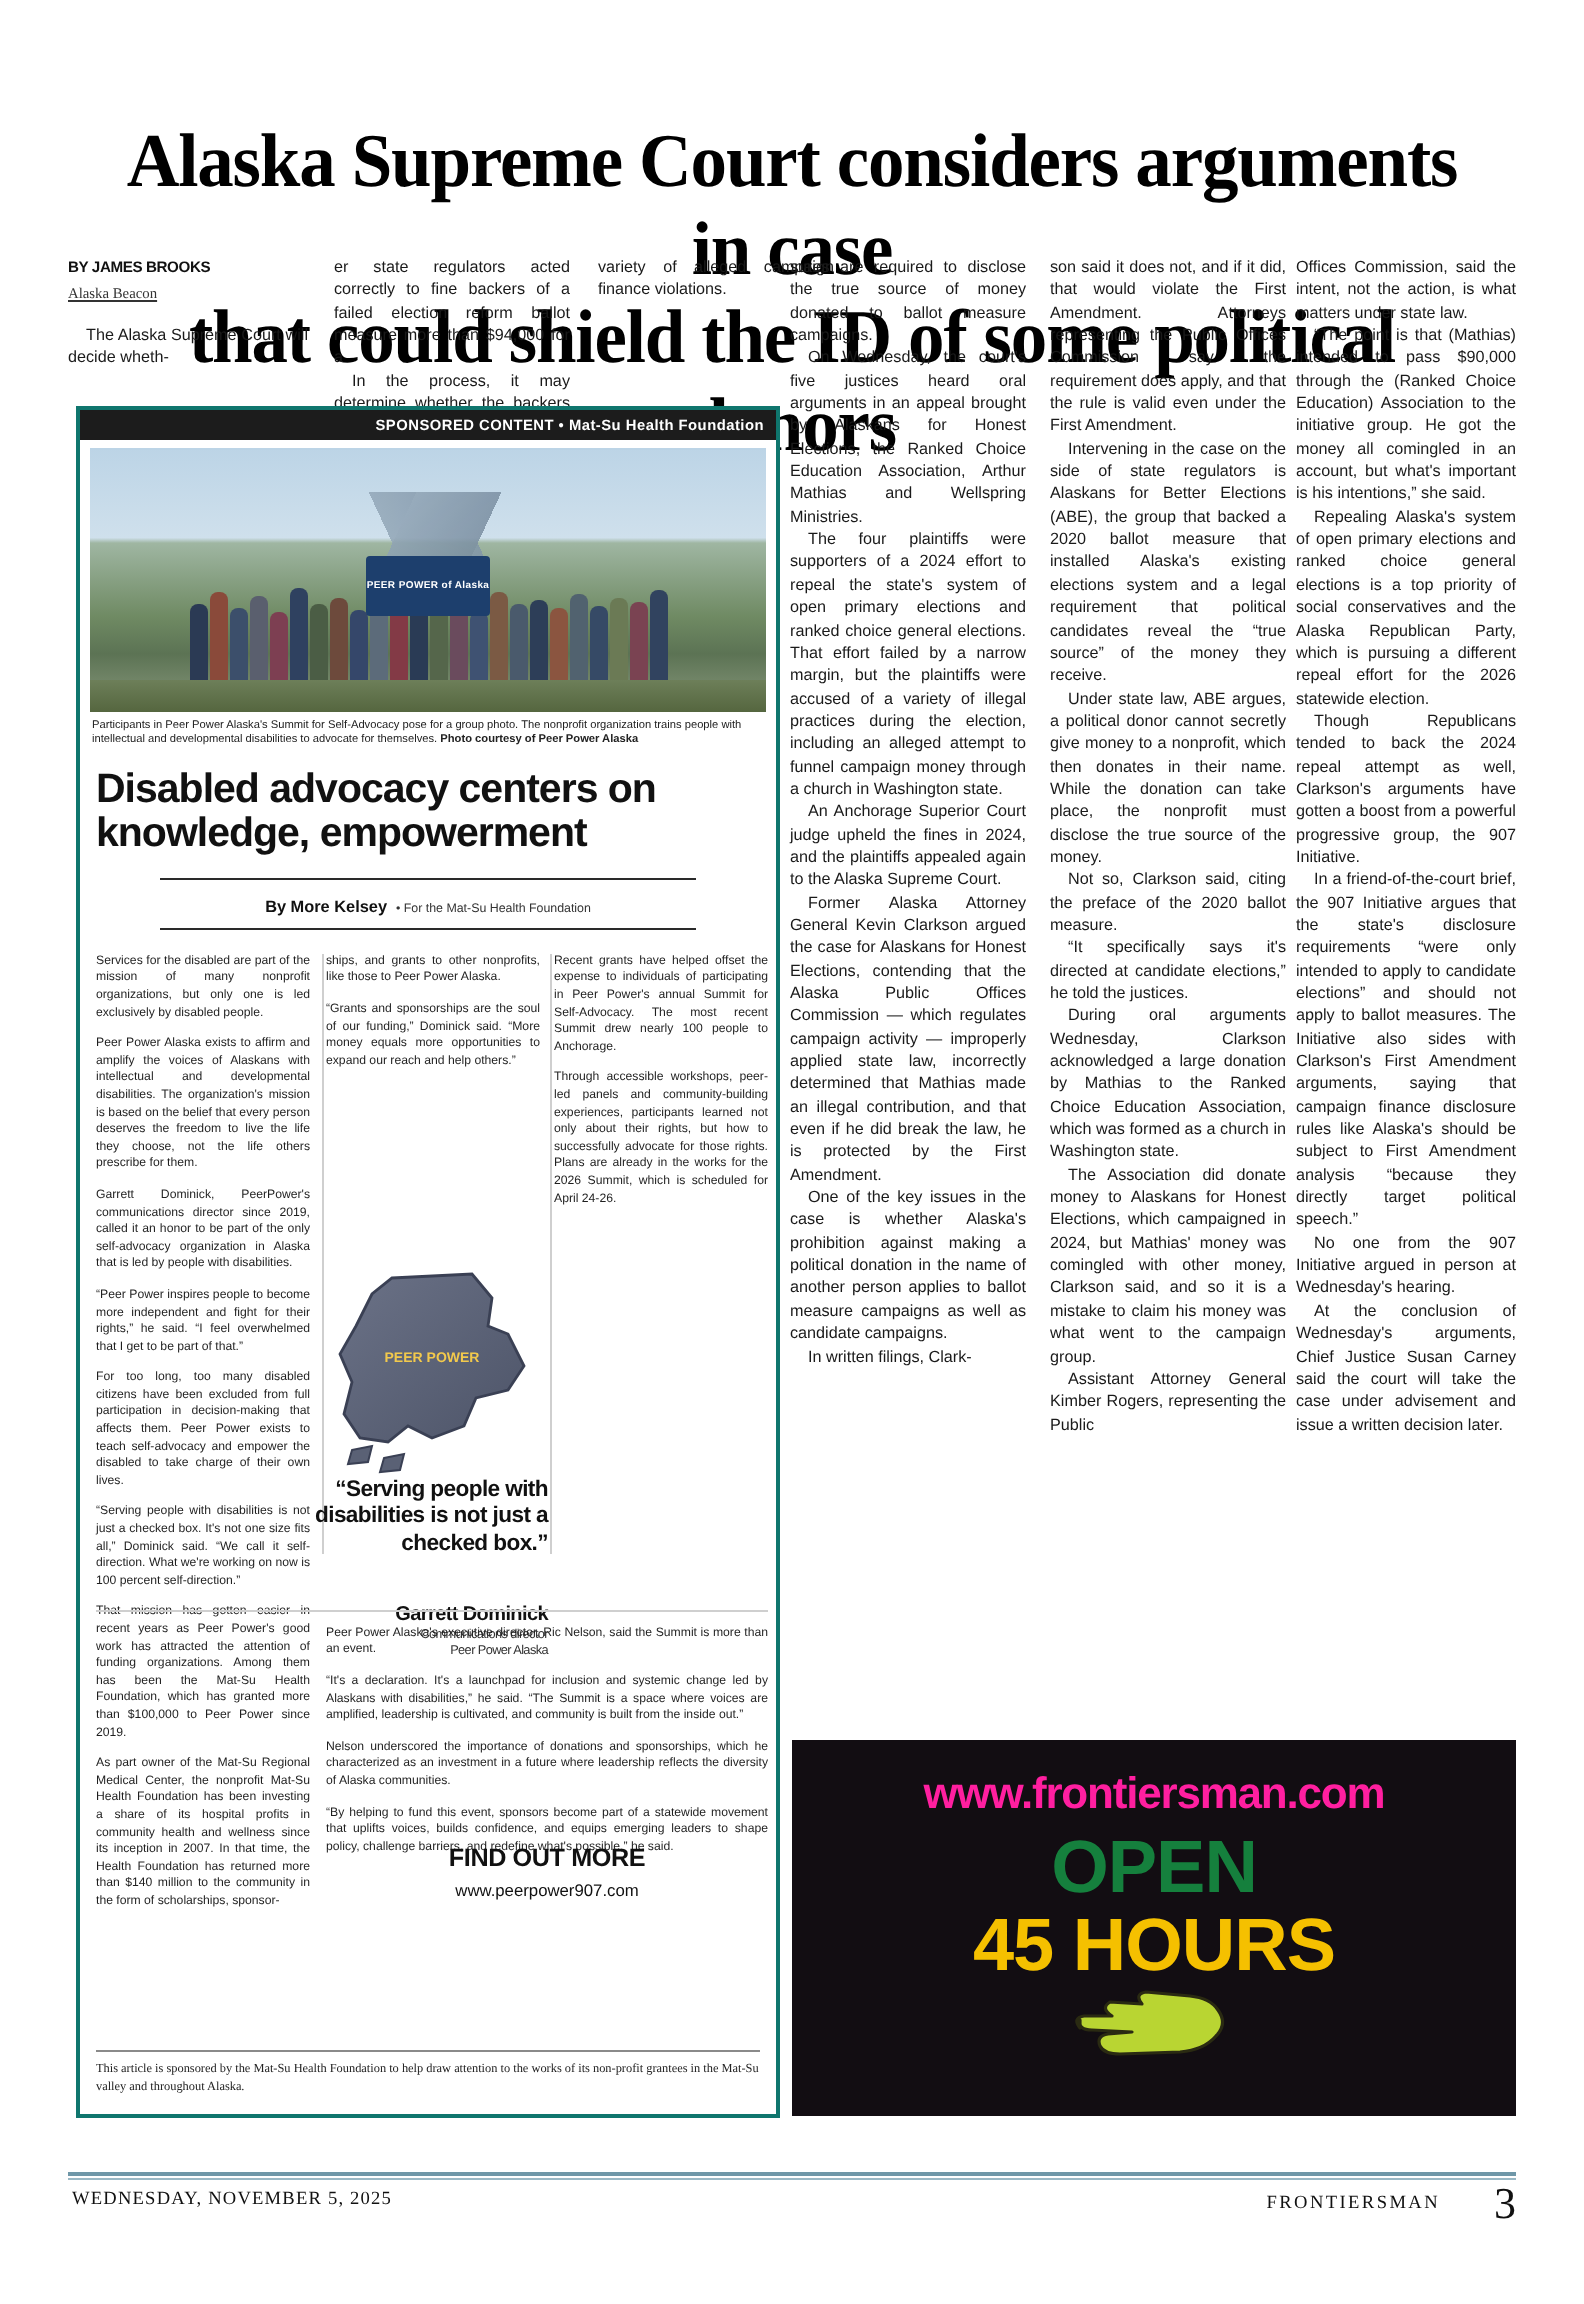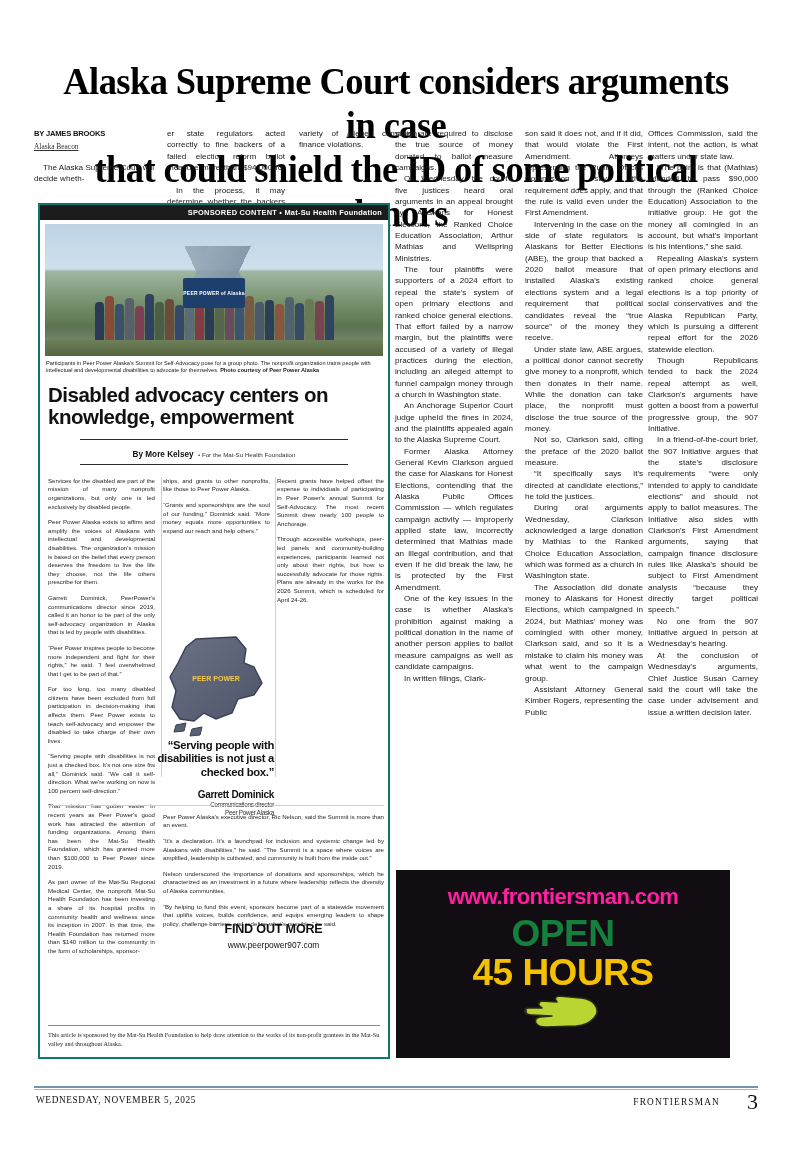--- a/index.html
+++ b/index.html
@@ -119,21 +119,21 @@
 
   .ak-map{
     position:absolute;left:118px;top:156px;width:104px;height:108px;
   }
   .pullquote{
     position:absolute;left:108px;top:262px;width:118px;
     font-size:11.3px;line-height:13.6px;font-weight:700;
     text-align:right;color:#111;letter-spacing:-0.3px;
   }
   .pq-name{
-    margin-top:8px;font-size:10px;font-weight:700;text-align:right;color:#111;
+    margin-top:21px;font-size:10px;font-weight:700;text-align:right;color:#111;
   }
   .pq-role{
     font-size:6.4px;line-height:7.8px;font-weight:400;text-align:right;color:#333;
   }
 
   .sp-divider{
     position:absolute;left:113px;top:0;width:1px;height:300px;background:#cfcfcf;
   }
   .sp-divider2{
     position:absolute;left:227px;top:0;width:1px;height:300px;background:#cfcfcf;
@@ -148,21 +148,21 @@
 
   .sp-foot{
     position:absolute;left:8px;right:8px;bottom:9px;
     border-top:1px solid #8a8a8a;padding-top:5px;
     font-family:"Liberation Serif", serif;
     font-size:6.2px;line-height:8.4px;color:#222;
   }
 
   
   .ad{
-    position:absolute;left:396px;top:870px;width:334px;height:188px;
+    position:absolute;left:396px;top:870px;width:362px;height:188px;
     background:#120d12;overflow:hidden;
   }
   .ad-url{
     margin-top:14px;text-align:center;
     font-size:22px;font-weight:700;color:#ff1fa0;letter-spacing:-0.6px;
     font-family:"Liberation Sans", sans-serif;
   }
   .ad-open{
     text-align:center;font-size:37px;line-height:39px;font-weight:700;
     color:#15803d;letter-spacing:-0.5px;margin-top:4px;

